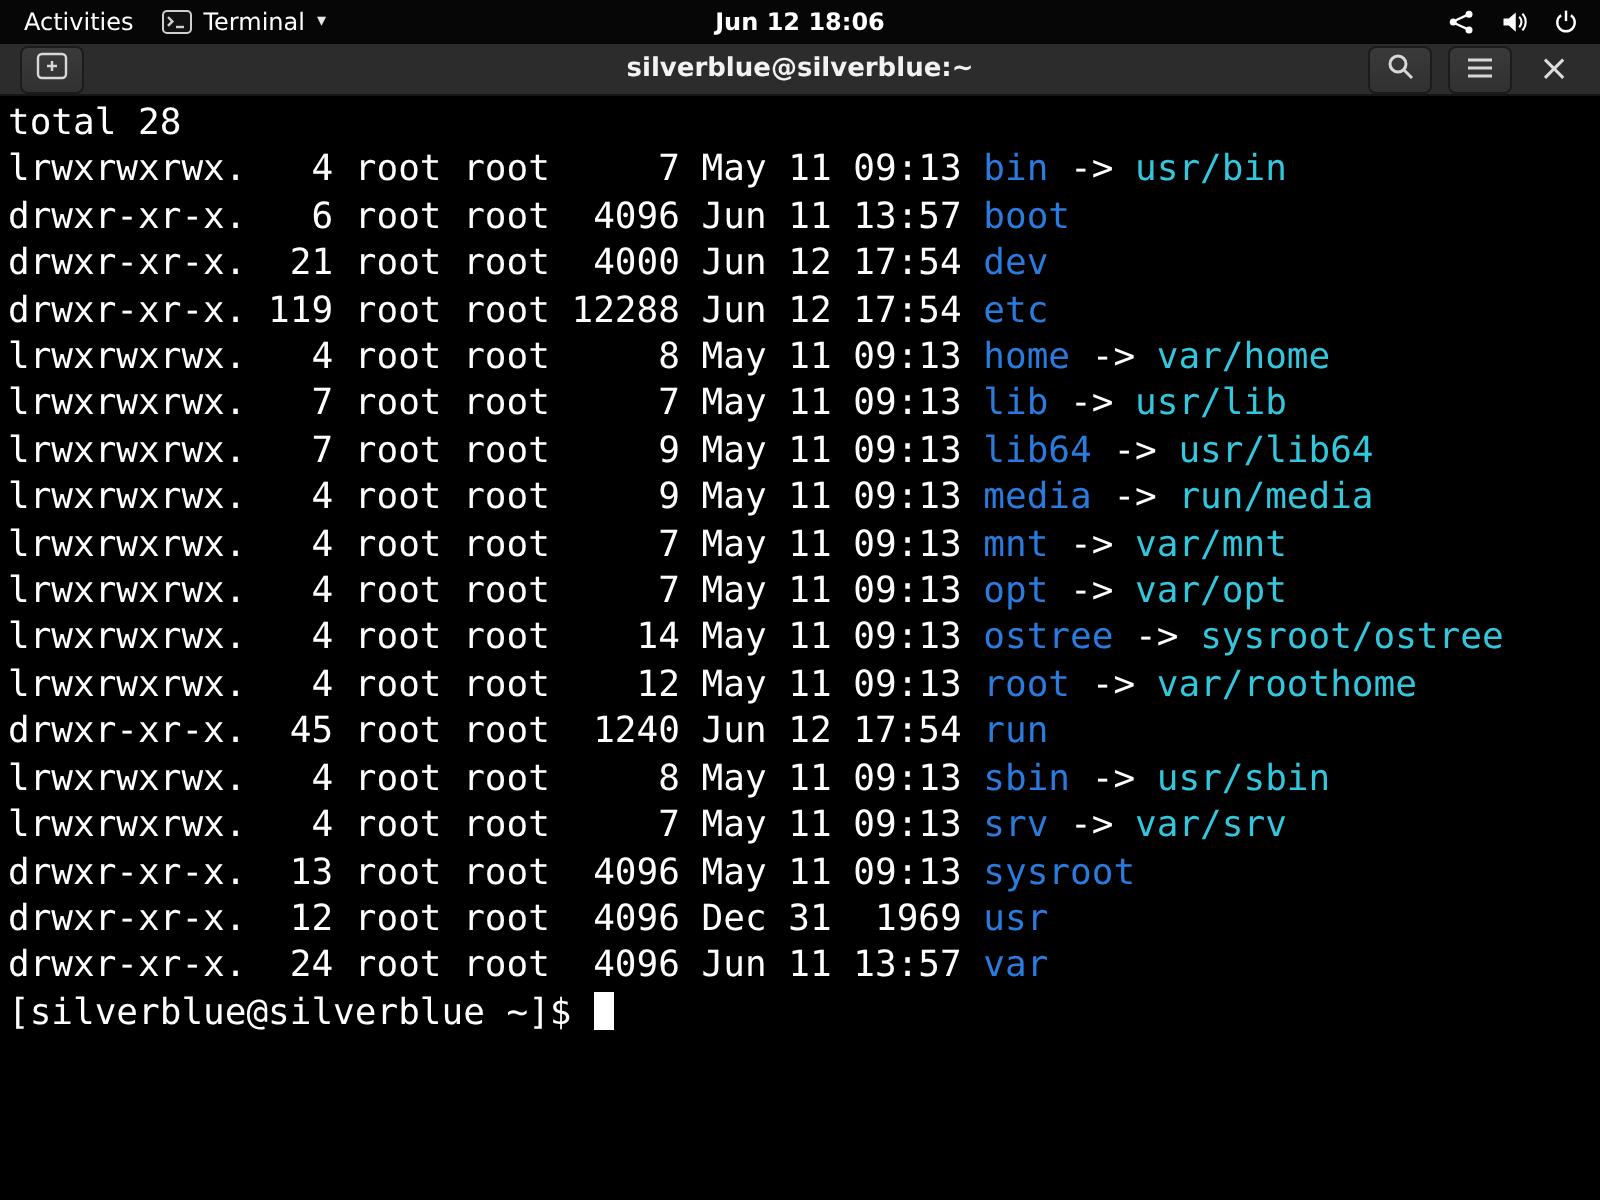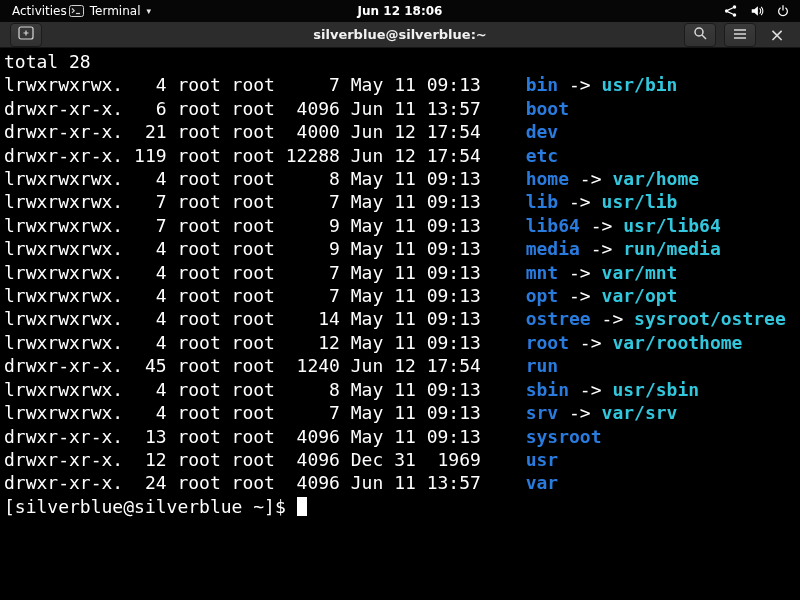--- a/index.html
+++ b/index.html
@@ -15,21 +15,21 @@
   .top-bar {
     height: 22px;
     background: #060606;
     color: #ffffff;
     display: flex;
     align-items: center;
     padding: 0 10px;
     font-size: 12px;
     position: relative;
   }
-  .top-left { display: flex; align-items: flex-end; gap: 0; }
+  .top-left { display: flex; align-items: flex-end; gap: 12px; }
   .activities { padding: 0 2px; cursor: default; }
   .app-menu { display: flex; align-items: center; gap: 6px; }
   .chev { font-size: 9px; color: #e8e8e8; }
   .clock {
     position: absolute; left: 50%; transform: translateX(-50%);
     font-weight: bold;
     text-align: right;
   }
   .top-right { margin-left: auto; display: flex; align-items: center; gap: 12px; }
   .top-right svg, .app-menu svg { display: block; }
@@ -68,22 +68,22 @@
   .terminal {
     background: var(--term-bg, #000000);
     color: var(--term-fg, #ffffff);
     font-family: "DejaVu Sans Mono", monospace;
     font-size: 18px;
     line-height: 23.4px;
     padding: 2px 0 0 4px;
     height: 427px;
   }
   .terminal .line { white-space: pre; }
-  .name-dir, .name-link { color: var(--dir, #2a7bde); font-weight: bold; margin-left: 34px; }
-  .target { color: var(--target, #33c7de); font-weight: bold; }
+  .name-dir, .name-link { color: var(--dir, #2a7bde); font-weight: normal; }
+  .target { color: var(--target, #33c7de); font-weight: normal; }
   .name-sticky { background: var(--sticky-bg, #73d216); color: var(--sticky-fg, #000000); }
   .cursor {
     display: inline-block;
     width: 10px; height: 19px;
     background: #ffffff;
     vertical-align: -3px;
   }
 </style>
 </head>
 <body>

